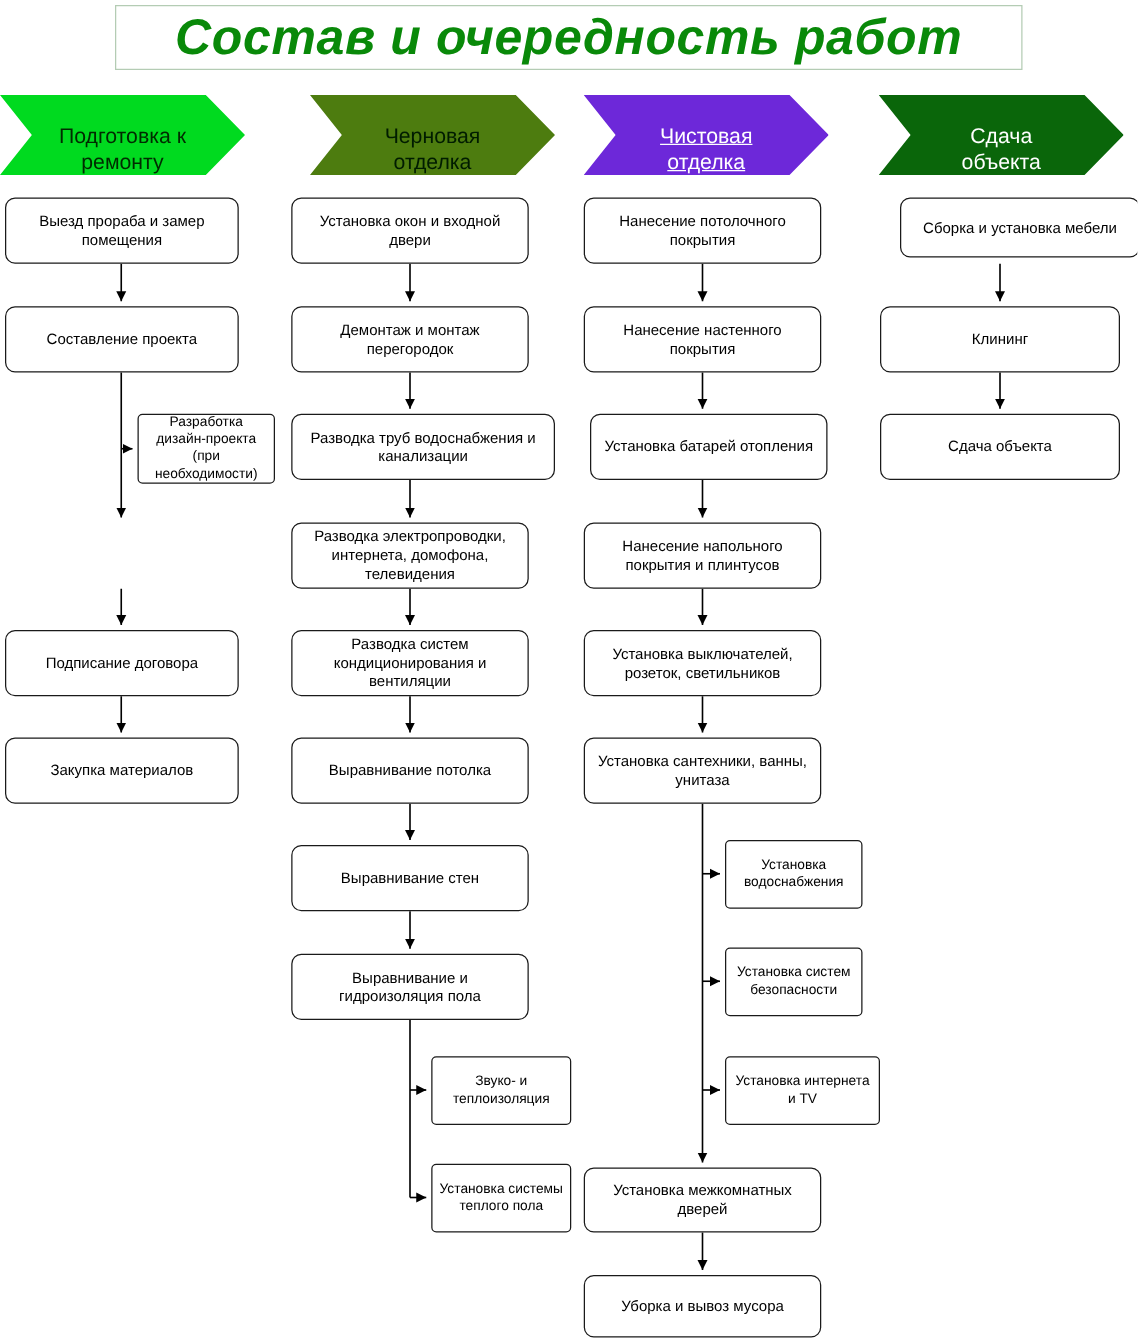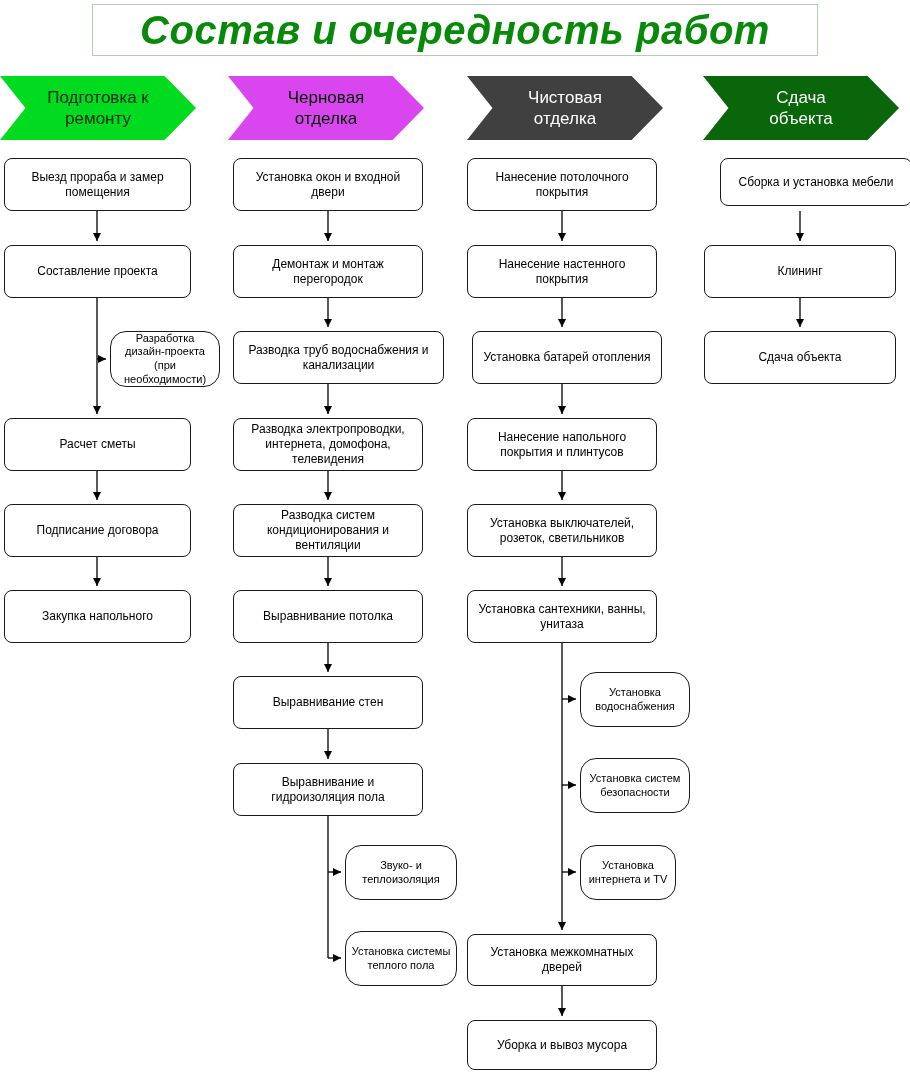--- a/index.html
+++ b/index.html
@@ -19,64 +19,64 @@
     border: 1px solid #b4ccb4;
     display: flex; align-items: center; justify-content: center;
     font-size: 40px; font-weight: 700;
     letter-spacing: 0.5px;
     white-space: nowrap;
     font-style: italic;
   }
   .stage {
     position: absolute;
     top: 76px; height: 64px; width: 196px;
-    display: flex; align-items: center; justify-content: center;
+    display: flex; align-items: flex-end; justify-content: center;
     clip-path: polygon(0% 0%, 84% 0%, 100% 50%, 84% 100%, 0% 100%, 13% 50%);
     font-size: 17px;
     line-height: 1.25;
     text-align: center;
   }
   .stage .stage-label { display: block; }
   .node {
     position: absolute;
     background: #ffffff;
     border: 1px solid #1a1a1a;
     border-radius: 8px;
     display: flex; align-items: center; justify-content: center;
     text-align: center;
     font-size: 12px;
     line-height: 1.25;
     color: #000000;
     padding: 2px 7px;
   }
   .node.small {
     font-size: 11px;
-    border-radius: 16px;
+    border-radius: 4px;
     padding: 2px 5px;
   }
   svg.connectors {
     position: absolute;
     left: 0; top: 0;
     pointer-events: none;
   }
 </style>
 </head>
 <body>
 
 <div id="canvas">
 
   <div class="title-box" style="color: rgb(9, 137, 9);">Состав и очередность работ</div>
 
   <div class="stage" style="left: 0px; background-color: rgb(0, 218, 31); color: rgb(0, 43, 0);">
     <span class="stage-label" style="width:122px">Подготовка к ремонту</span>
   </div>
-  <div class="stage" style="left: 228px; background-color: #d946ef; color: rgb(0, 28, 0);">
+  <div class="stage" style="left: 248px; background-color: #4d7c0f; color: rgb(0, 28, 0);">
     <span class="stage-label" style="width:100px">Черновая отделка</span>
   </div>
-  <div class="stage" style="left: 467px; background-color: #404040; color: rgb(255, 255, 255);">
+  <div class="stage" style="left: 467px; background-color: #6d28d9; color: rgb(255, 255, 255); text-decoration: underline;">
     <span class="stage-label" style="width:100px">Чистовая отделка</span>
   </div>
   <div class="stage" style="left: 703px; background-color: rgb(10, 102, 10); color: rgb(255, 255, 255);">
     <span class="stage-label" style="width:80px">Сдача объекта</span>
   </div>
 
   <svg class="connectors" width="910" height="1072" viewBox="0 0 910 1072">
     <defs>
       <marker id="ah" markerUnits="userSpaceOnUse" markerWidth="10" markerHeight="10" refX="8" refY="5" orient="auto">
         <path d="M0,1 L8,5 L0,9 Z" fill="#000"></path>
@@ -113,44 +113,43 @@
       <line x1="562" y1="986" x2="562" y2="1016" marker-end="url(#ah)"></line>
 
       <line x1="800" y1="211" x2="800" y2="241" marker-end="url(#ah)"></line>
       <line x1="800" y1="298" x2="800" y2="327" marker-end="url(#ah)"></line>
     </g>
   </svg>
 
   <div class="node" style="left:4px;top:158px;width:187px;height:53px">Выезд прораба и замер помещения</div>
   <div class="node" style="left:4px;top:245px;width:187px;height:53px">Составление проекта</div>
   <div class="node small" style="left:110px;top:331px;width:110px;height:56px">Разработка дизайн-проекта (при необходимости)</div>
-  <div class="node" style="left:4px;top:418px;width:187px;height:53px">Расчет сметы</div>
   <div class="node" style="left:4px;top:504px;width:187px;height:53px">Подписание договора</div>
-  <div class="node" style="left:4px;top:590px;width:187px;height:53px">Закупка напольного</div>
+  <div class="node" style="left:4px;top:590px;width:187px;height:53px">Закупка материалов</div>
 
   <div class="node" style="left:233px;top:158px;width:190px;height:53px">Установка окон и входной двери</div>
   <div class="node" style="left:233px;top:245px;width:190px;height:53px">Демонтаж и монтаж перегородок</div>
   <div class="node" style="left:233px;top:331px;width:211px;height:53px">Разводка труб водоснабжения и канализации</div>
   <div class="node" style="left:233px;top:418px;width:190px;height:53px">Разводка электропроводки, интернета, домофона, телевидения</div>
   <div class="node" style="left:233px;top:504px;width:190px;height:53px">Разводка систем кондиционирования и вентиляции</div>
   <div class="node" style="left:233px;top:590px;width:190px;height:53px">Выравнивание потолка</div>
   <div class="node" style="left:233px;top:676px;width:190px;height:53px">Выравнивание стен</div>
   <div class="node" style="left:233px;top:763px;width:190px;height:53px">Выравнивание и гидроизоляция пола</div>
   <div class="node small" style="left:345px;top:931px;width:112px;height:55px">Установка системы теплого пола</div>
   <div class="node small" style="left:345px;top:845px;width:112px;height:55px">Звуко- и теплоизоляция</div>
 
   <div class="node" style="left:467px;top:158px;width:190px;height:53px">Нанесение потолочного покрытия</div>
   <div class="node" style="left:467px;top:245px;width:190px;height:53px">Нанесение настенного покрытия</div>
   <div class="node" style="left:472px;top:331px;width:190px;height:53px">Установка батарей отопления</div>
   <div class="node" style="left:467px;top:418px;width:190px;height:53px">Нанесение напольного покрытия и плинтусов</div>
   <div class="node" style="left:467px;top:504px;width:190px;height:53px">Установка выключателей, розеток, светильников</div>
   <div class="node" style="left:467px;top:590px;width:190px;height:53px">Установка сантехники, ванны, унитаза</div>
   <div class="node small" style="left:580px;top:672px;width:110px;height:55px">Установка водоснабжения</div>
   <div class="node small" style="left:580px;top:758px;width:110px;height:55px">Установка систем безопасности</div>
-  <div class="node small" style="left:580px;top:845px;width:96px;height:55px">Установка интернета и TV</div>
+  <div class="node small" style="left:580px;top:845px;width:124px;height:55px">Установка интернета и TV</div>
   <div class="node" style="left:467px;top:934px;width:190px;height:52px">Установка межкомнатных дверей</div>
   <div class="node" style="left:467px;top:1020px;width:190px;height:50px">Уборка и вывоз мусора</div>
 
   <div class="node" style="left:720px;top:158px;width:192px;height:48px">Сборка и установка мебели</div>
   <div class="node" style="left:704px;top:245px;width:192px;height:53px">Клининг</div>
   <div class="node" style="left:704px;top:331px;width:192px;height:53px">Сдача объекта</div>
 
 </div>
 
 </body></html>

